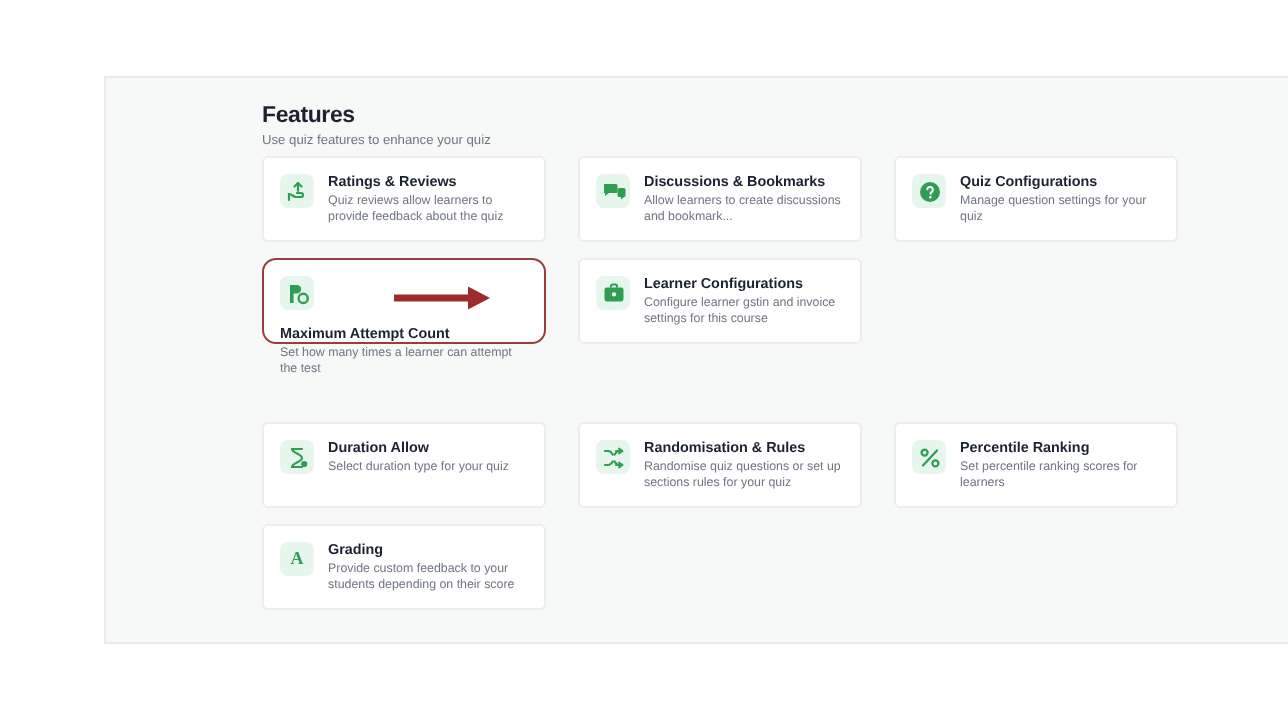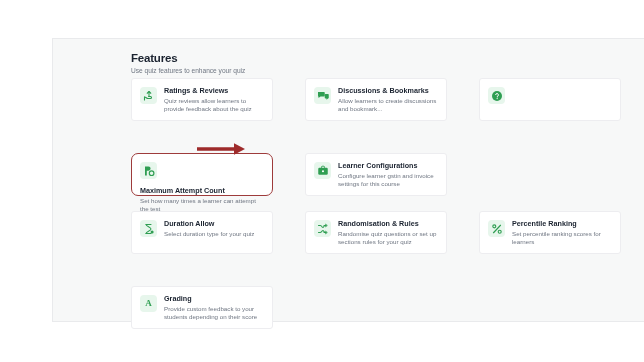--- a/index.html
+++ b/index.html
@@ -48,21 +48,20 @@
     margin: 0;
     line-height: 9px;
   }
   .grid {
     position: absolute;
     left: 78px;
     display: grid;
     grid-template-columns: 142px 142px 142px;
     column-gap: 16px;
     row-gap: 8px;
-    gap: 32px;
   }
   .card {
     position: relative;
     background: #ffffff;
     border: 1px solid #ededf0;
     border-radius: 3px;
     box-sizing: border-box;
     height: 43px;
     padding: 7px 8px 6px 8px;
     display: flex;
@@ -160,20 +159,24 @@
           </div>
         </div>
         <div class="card">
           <div class="icon-wrap">
             <svg width="12" height="12" viewBox="0 0 24 24">
               <circle cx="12" cy="12" r="10" fill="#2f9e52"></circle>
               <path d="M9.3 9.2a2.8 2.8 0 1 1 3.4 3.4v1.4" fill="none" stroke="#ffffff" stroke-width="2" stroke-linecap="round"></path>
               <circle cx="12.3" cy="17.2" r="1.25" fill="#ffffff"></circle>
             </svg>
           </div>
+          <div class="card-text">
+            <div class="card-title">Quiz Configurations</div>
+            <div class="card-desc">Manage question settings for your quiz</div>
+          </div>
         </div>
         <div class="card highlight" style="border-color: rgb(158, 59, 59); flex-direction: column;">
           <div class="icon-wrap">
             <svg width="12" height="12" viewBox="0 0 24 24">
               <path d="M4 3h7a4.2 4.2 0 0 1 0 8.4H7.6V21H4z" fill="#2f9e52"></path>
               <circle cx="17.2" cy="16.4" r="4.6" fill="none" stroke="#2f9e52" stroke-width="2.4"></circle>
             </svg>
           </div>
           <div class="card-text">
             <div class="card-title">Maximum Attempt Count</div>

